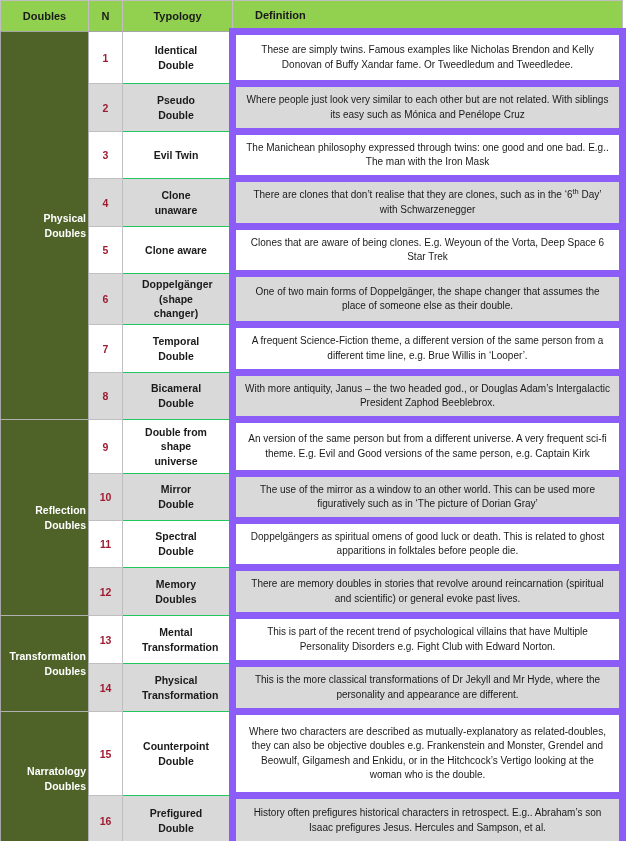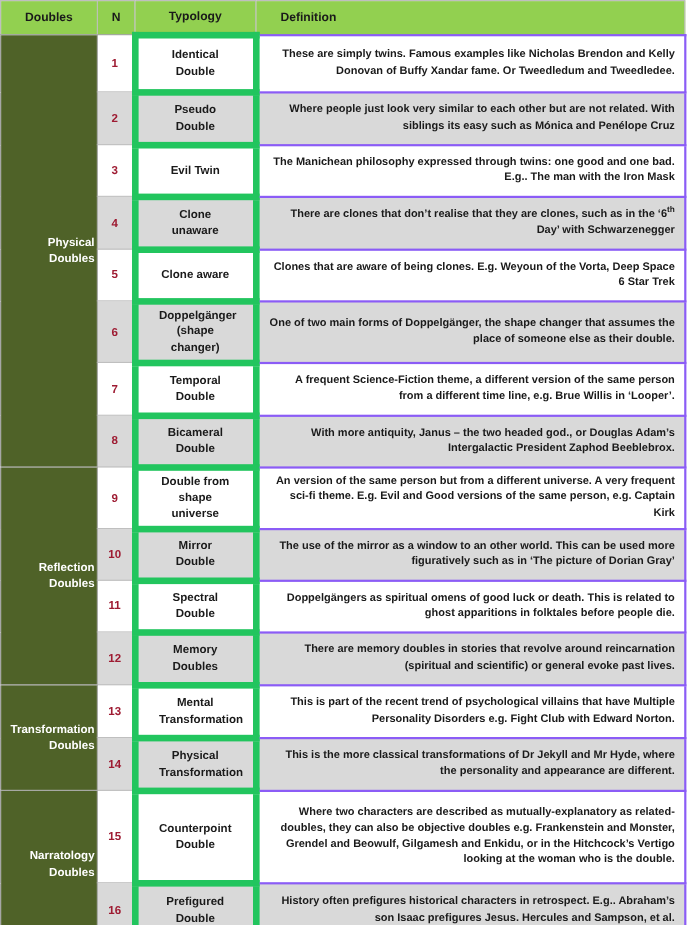--- a/index.html
+++ b/index.html
@@ -68,33 +68,33 @@
     border: 1px solid #bfbfbf;
   }
 
   
   td.typ {
     color: #1a1a1a;
     font-size: 10.5px;
     font-weight: bold;
     text-align: center;
     vertical-align: middle;
-    border: 6px solid #22c55e;
+    border: 1px solid #22c55e;
     line-height: 1.4;
     padding: 3px 19px;
   }
 
   
   td.def {
     color: #1a1a1a;
     font-size: 10px;
-    font-weight: bold;
-    text-align: right;
-    vertical-align: middle;
-    border: 2px solid #8b5cf6;
+    font-weight: normal;
+    text-align: center;
+    vertical-align: middle;
+    border: 7px solid #8b5cf6;
     line-height: 1.45;
     padding: 4px 8px 4px 8px;
   }
 
   tr.shade td.num, tr.shade td.typ, tr.shade td.def { background: #D9D9D9; }
   tr.plain td.num, tr.plain td.typ, tr.plain td.def { background: #FFFFFF; }
 
   sup { font-size: 7.5px; vertical-align: super; line-height: 0; }
 </style>
 </head>

